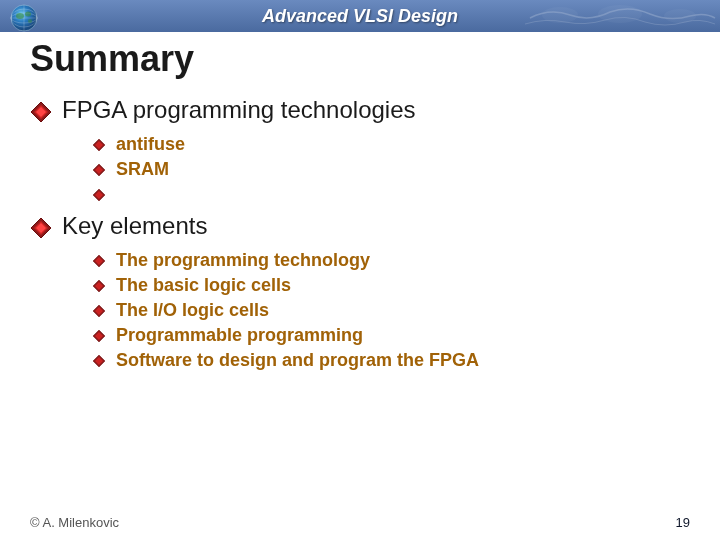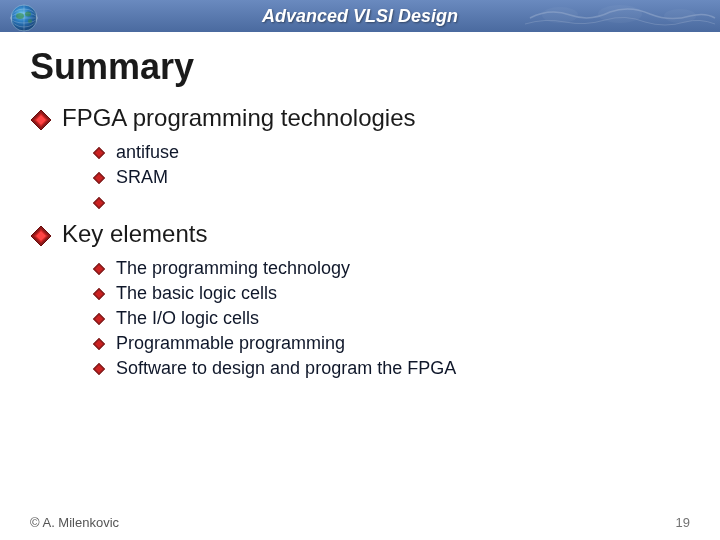--- a/index.html
+++ b/index.html
@@ -47,21 +47,21 @@
       right: 0;
       top: 0;
       width: 200px;
       height: 36px;
       overflow: hidden;
       opacity: 0.25;
     }
 
     
     .content {
-      padding: 14px 30px 10px 30px;
+      padding: 6px 30px 10px 30px;
     }
 
     
     .summary-title {
       font-size: 36px;
       font-weight: bold;
       color: #1a1a1a;
       margin-bottom: 16px;
     }
 
@@ -101,42 +101,43 @@
     .bullet-level2-icon {
       width: 14px;
       height: 14px;
       margin-right: 10px;
       margin-top: 4px;
       flex-shrink: 0;
     }
 
     .bullet-level2-text {
       font-size: 18px;
-      color: #0f172a;
+      color: #a16207;
+      font-weight: bold;
     }
 
     
     .footer {
       position: absolute;
       bottom: 10px;
       left: 0;
       right: 0;
       display: flex;
       justify-content: space-between;
       padding: 0 30px;
     }
 
     .footer-credit {
       font-size: 13px;
       color: #555;
     }
 
     .footer-page {
       font-size: 13px;
-      color: #737373;
+      color: #0f172a;
     }
 
     
     
     
   </style>
 </head>
 <body>
 
 <div class="header">

